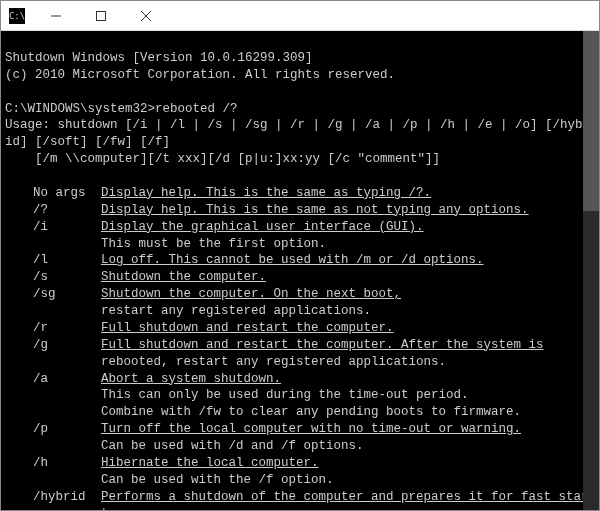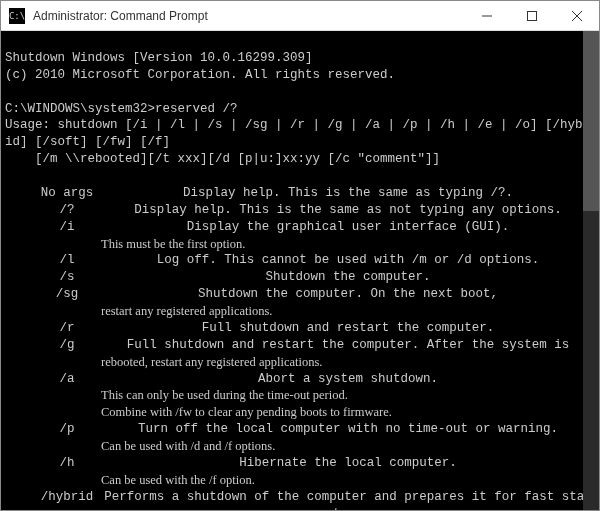--- a/index.html
+++ b/index.html
@@ -78,32 +78,31 @@
       background: #2a2a2a;
     }
     .scrollbar-thumb {
       position: absolute;
       top: 0;
       right: 0;
       width: 16px;
       height: 180px;
       background: #555;
     }
-    .arg-row { display: flex; text-align: center; }
+    .arg-row { display: flex; }
     .arg-name { display: inline-block; width: 96px; padding-left: 28px; flex-shrink: 0; }
-    .arg-desc { flex: 1; }
-    .arg-cont { padding-left: 96px; font-family: Liberation Serif, serif; }
+    .arg-desc { flex: 1; text-decoration: underline; }
+    .arg-cont { padding-left: 96px; }
   </style>
 </head>
 <body>
 
 <div class="window">
   <div class="titlebar">
     <div class="titlebar-icon">C:\</div>
-    <div class="titlebar-title">Administrator: Command Prompt</div>
     <div class="titlebar-controls">
       <div class="titlebar-btn">
         <svg width="10" height="10">
             <line x1="0" y1="5" x2="10" y2="5" stroke="#333" stroke-width="1"></line>
           </svg>
       </div>
       <div class="titlebar-btn">
         <svg width="10" height="10">
             <rect x="0.5" y="0.5" width="9" height="9" fill="none" stroke="#333" stroke-width="1"></rect>
           </svg>
@@ -114,22 +113,22 @@
             <line x1="10" y1="0" x2="0" y2="10" stroke="#333" stroke-width="1"></line>
           </svg>
       </div>
     </div>
   </div>
 
   <div class="terminal">
 <span>Shutdown Windows [Version 10.0.16299.309]</span>
 <span>(c) 2010 Microsoft Corporation. All rights reserved.</span>
 
-<span>C:\WINDOWS\system32&gt;</span><span>reserved /?</span>
+<span>C:\WINDOWS\system32&gt;</span><span>rebooted /?</span>
 <span>Usage: shutdown [/i | /l | /s | /sg | /r | /g | /a | /p | /h | /e | /o] [/hybrid] [/soft] [/fw] [/f]</span>
-<span>    [/m \\rebooted][/t xxx][/d [p|u:]xx:yy [/c "comment"]]</span>
+<span>    [/m \\computer][/t xxx][/d [p|u:]xx:yy [/c "comment"]]</span>
 
 <div id="args-container"><div class="arg-row"><span class="arg-name">No args</span><span class="arg-desc">Display help. This is the same as typing /?.</span></div><div class="arg-row"><span class="arg-name">/?</span><span class="arg-desc">Display help. This is the same as not typing any options.</span></div><div class="arg-row"><span class="arg-name">/i</span><span class="arg-desc">Display the graphical user interface (GUI).</span></div><div class="arg-cont">This must be the first option.</div><div class="arg-row"><span class="arg-name">/l</span><span class="arg-desc">Log off. This cannot be used with /m or /d options.</span></div><div class="arg-row"><span class="arg-name">/s</span><span class="arg-desc">Shutdown the computer.</span></div><div class="arg-row"><span class="arg-name">/sg</span><span class="arg-desc">Shutdown the computer. On the next boot,</span></div><div class="arg-cont">restart any registered applications.</div><div class="arg-row"><span class="arg-name">/r</span><span class="arg-desc">Full shutdown and restart the computer.</span></div><div class="arg-row"><span class="arg-name">/g</span><span class="arg-desc">Full shutdown and restart the computer. After the system is</span></div><div class="arg-cont">rebooted, restart any registered applications.</div><div class="arg-row"><span class="arg-name">/a</span><span class="arg-desc">Abort a system shutdown.</span></div><div class="arg-cont">This can only be used during the time-out period.</div><div class="arg-cont">Combine with /fw to clear any pending boots to firmware.</div><div class="arg-row"><span class="arg-name">/p</span><span class="arg-desc">Turn off the local computer with no time-out or warning.</span></div><div class="arg-cont">Can be used with /d and /f options.</div><div class="arg-row"><span class="arg-name">/h</span><span class="arg-desc">Hibernate the local computer.</span></div><div class="arg-cont">Can be used with the /f option.</div><div class="arg-row"><span class="arg-name">/hybrid</span><span class="arg-desc">Performs a shutdown of the computer and prepares it for fast startup.</span></div></div>
     <div class="scrollbar">
       <div class="scrollbar-thumb"></div>
     </div>
   </div>
 </div>
 
 </body></html>

